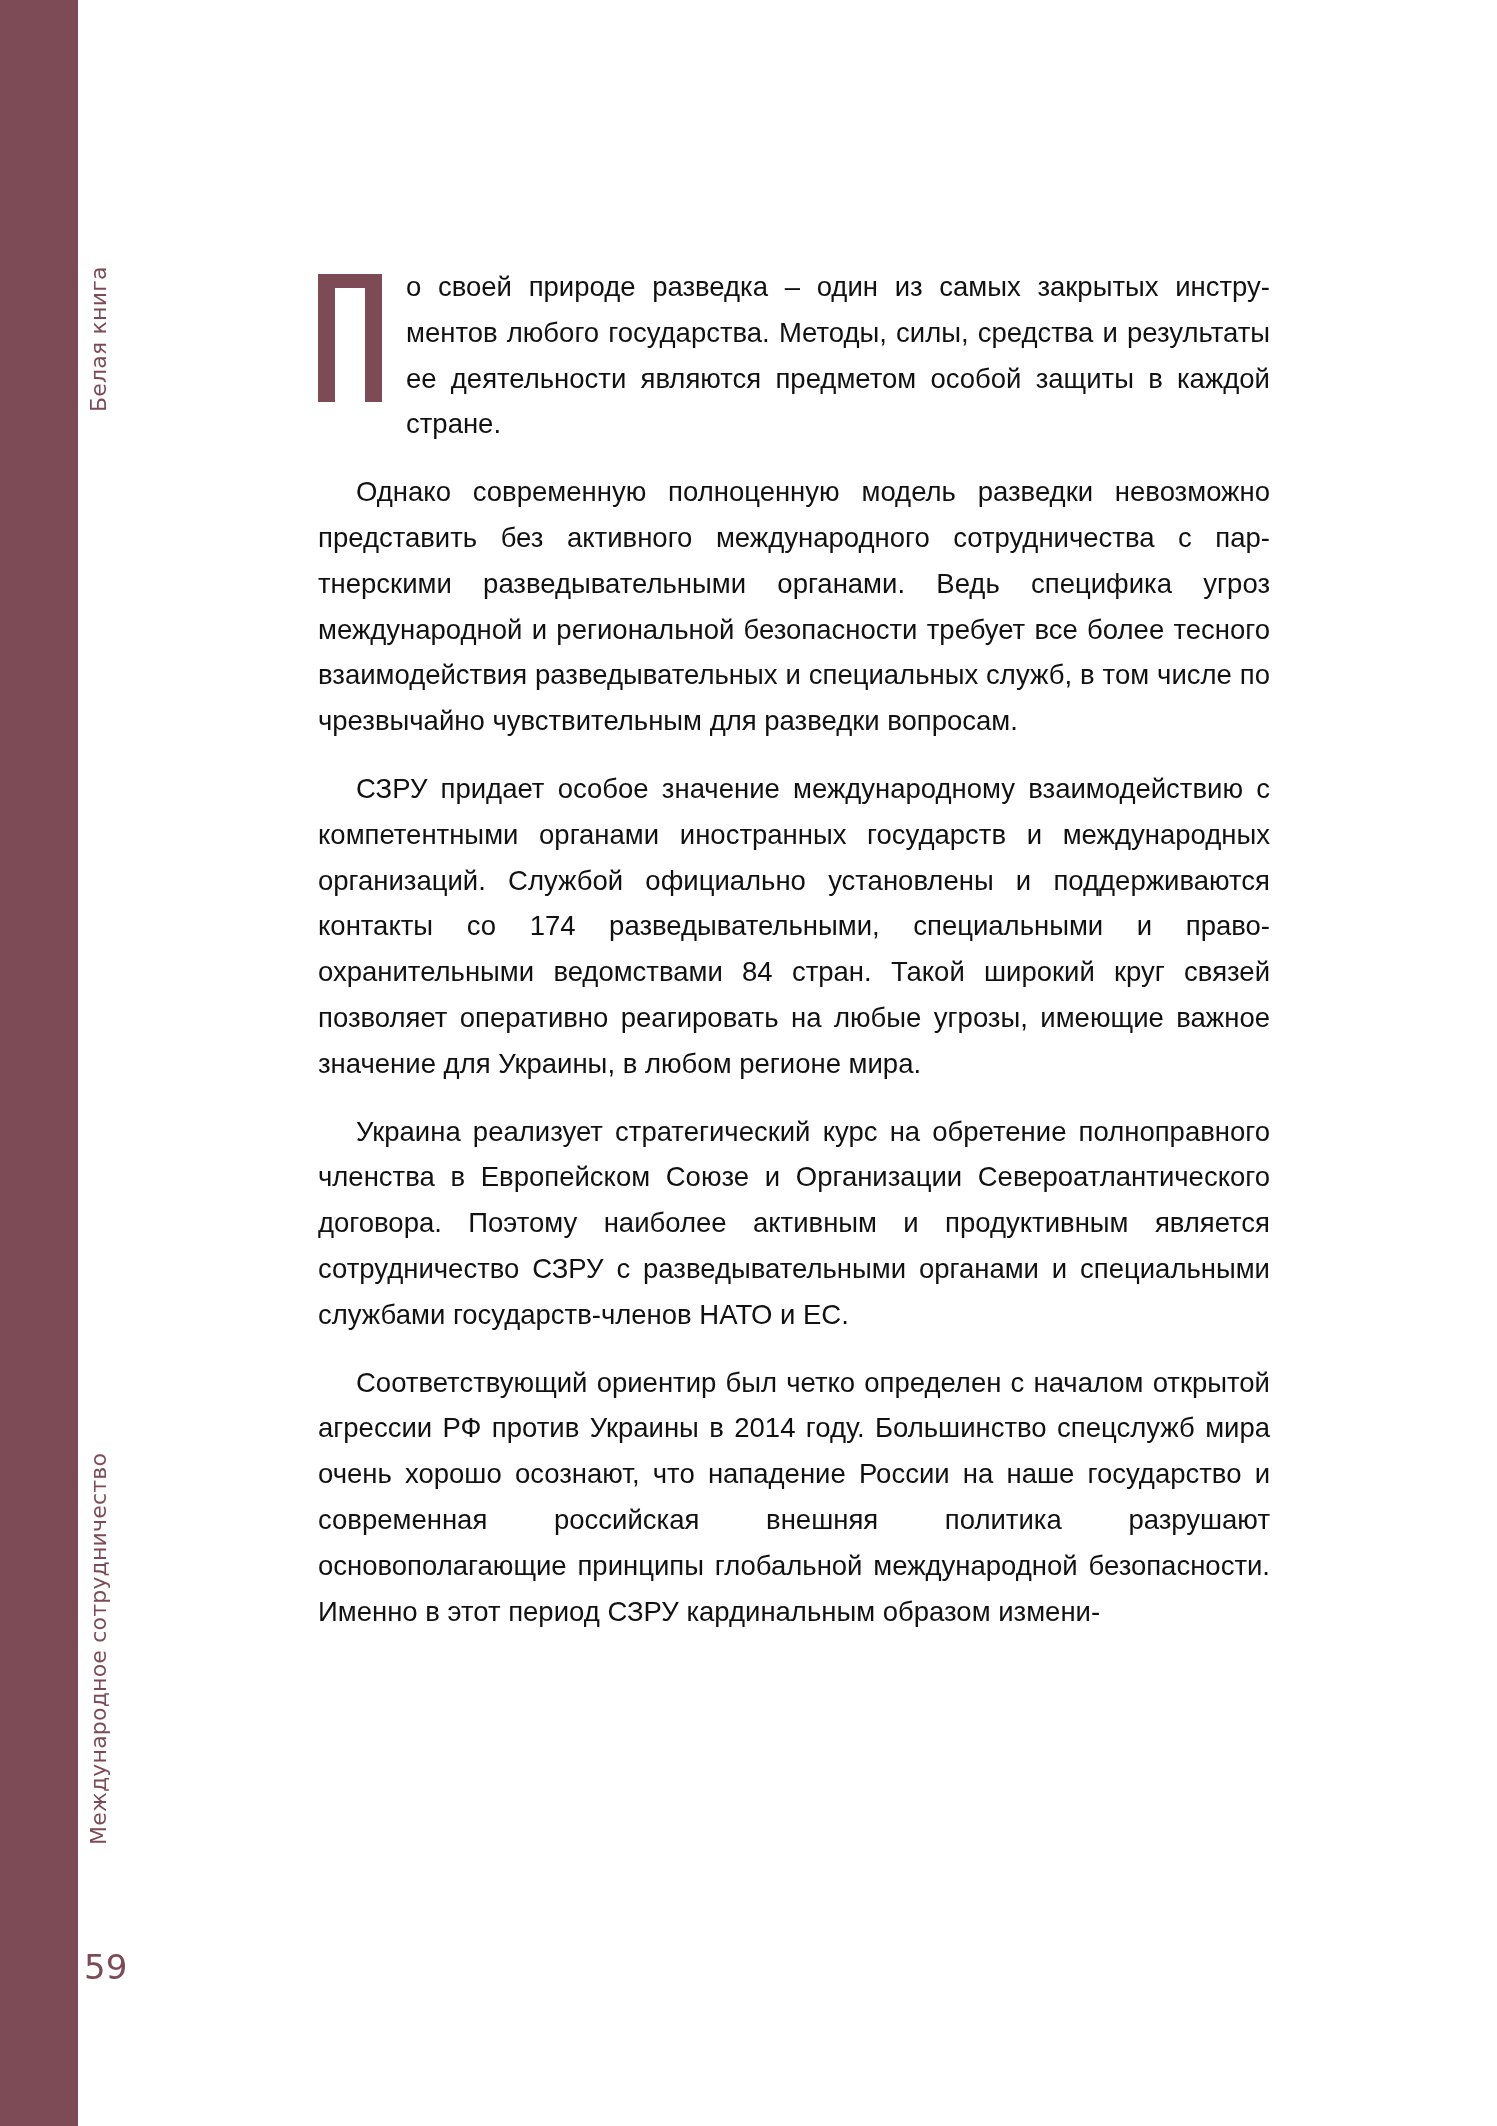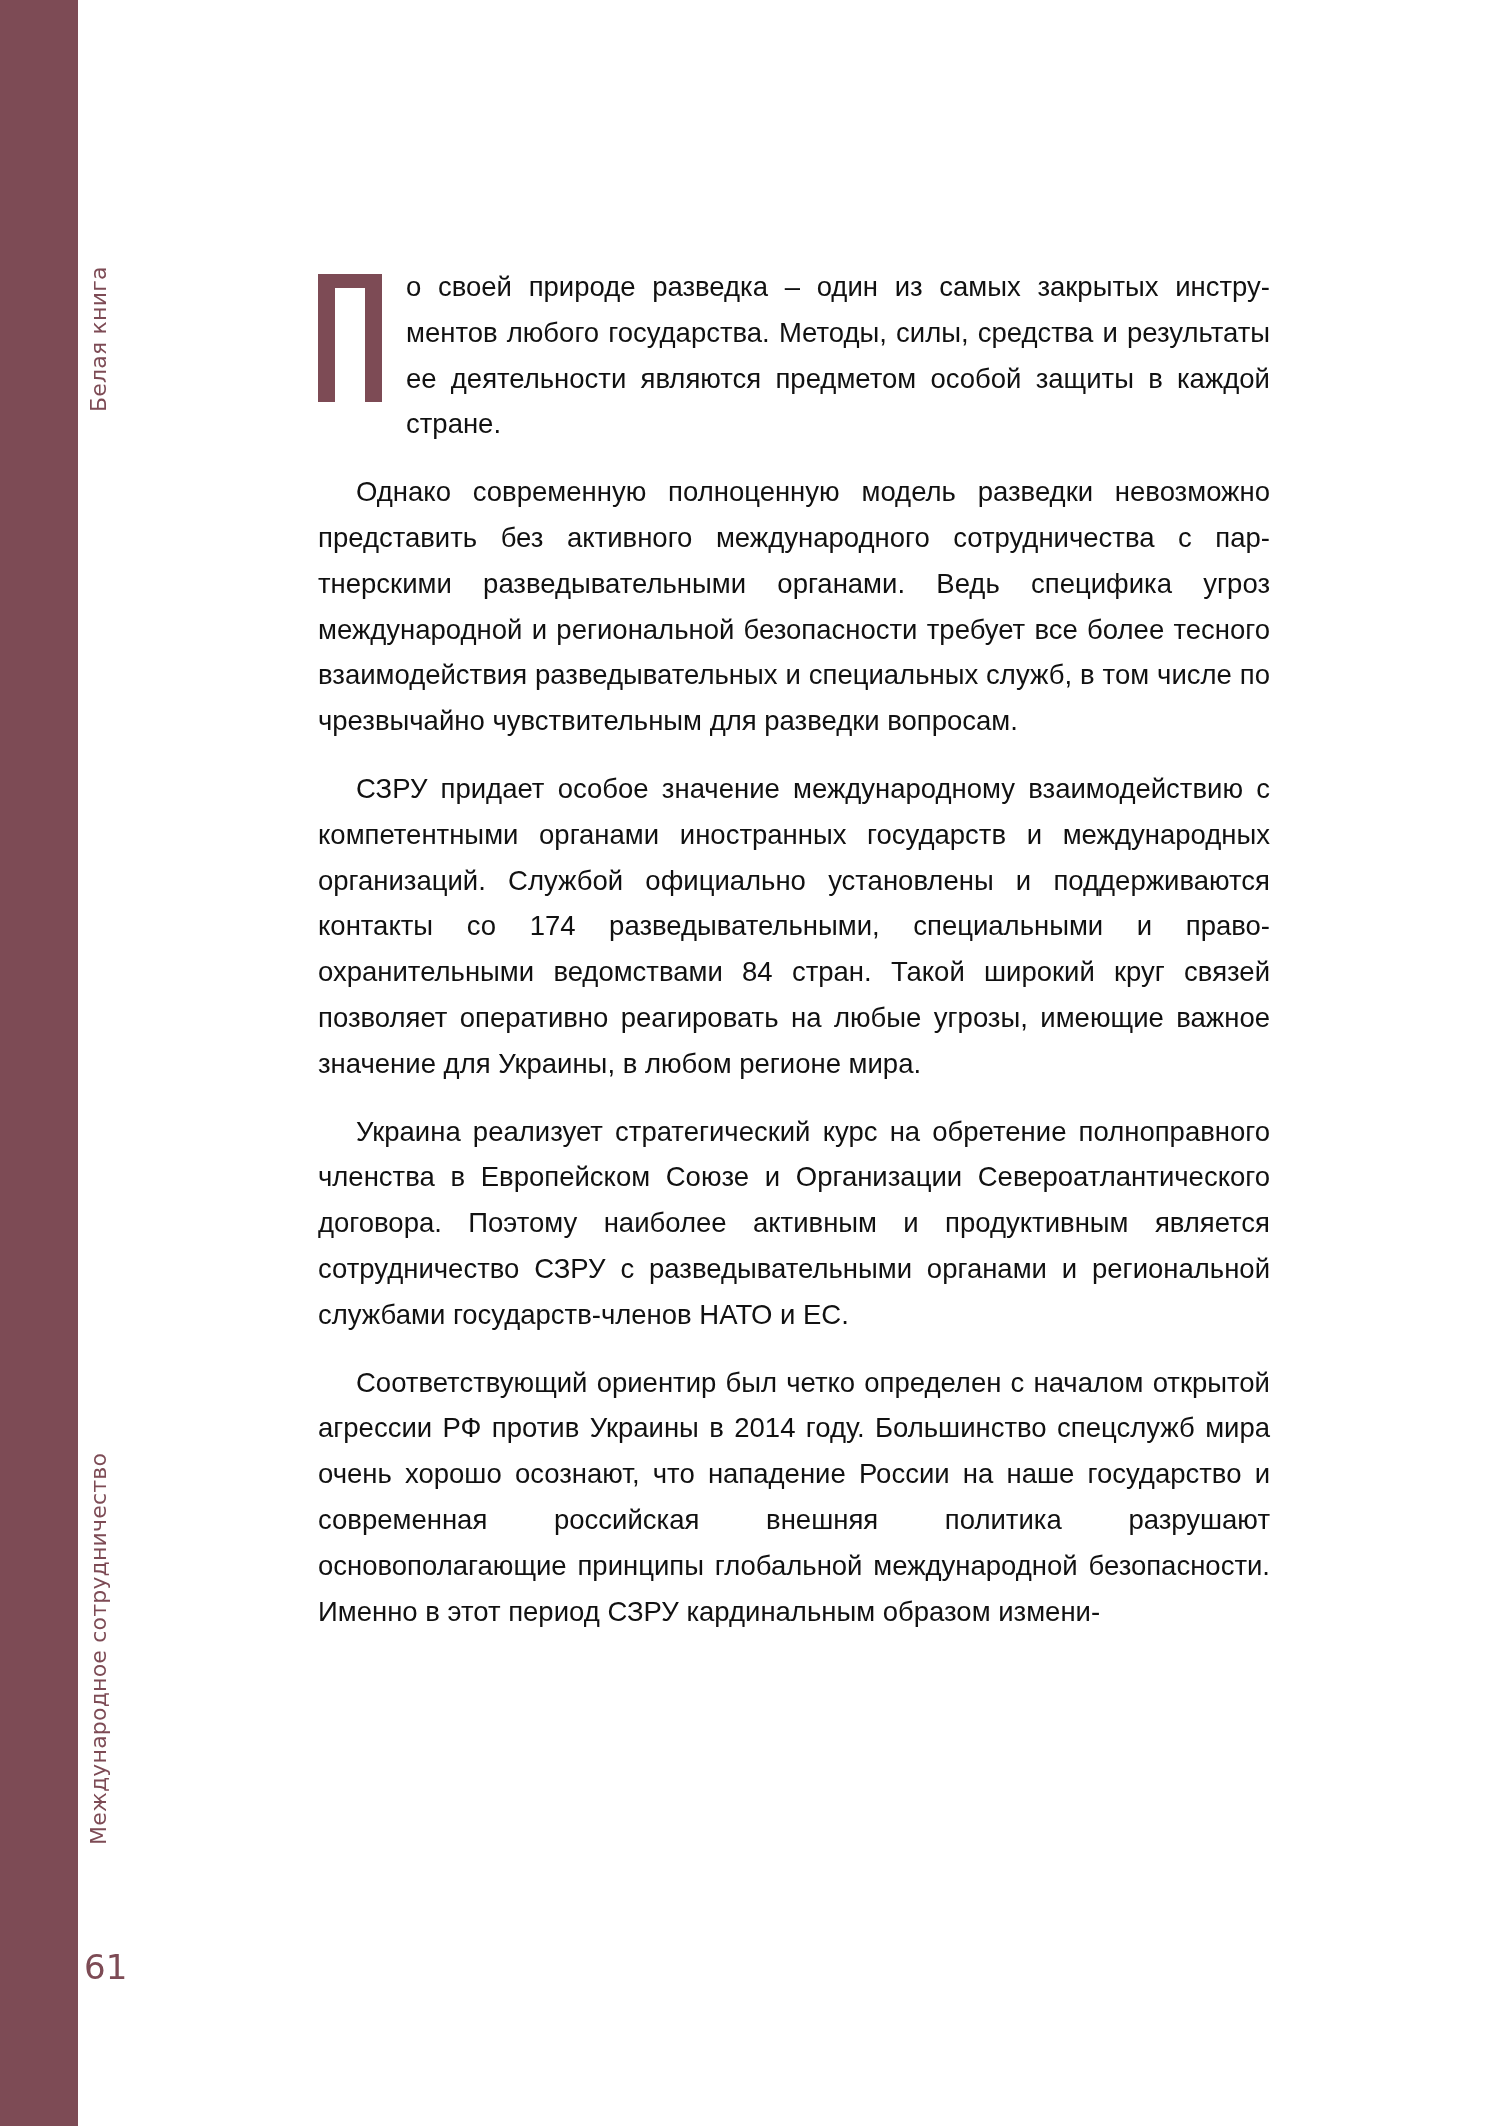--- a/index.html
+++ b/index.html
@@ -98,31 +98,31 @@
       width: 1px; height: 1px; overflow: hidden; clip: rect(0 0 0 0);
     }
   </style>
 </head>
 <body>
 
 <div class="side-band"></div>
 
 <div class="side-label top">Белая книга</div>
 <div class="side-label bottom">Международное сотрудничество</div>
-<div class="page-number">61</div>
+<div class="page-number">59</div>
 
 <div class="content">
   <p class="first">
     <span class="drop-cap-box">
       <span class="drop-cap">
         <span class="bar-top"></span>
         <span class="bar-left"></span>
         <span class="bar-right"></span>
       </span>
       <span class="drop-cap-letter">П</span>
     </span>
     <span>о своей природе разведка – один из самых закрытых инстру­ментов любого государства. Методы, силы, средства и резуль­таты ее деятельности являются предметом особой защиты в каждой стране.</span>
   </p>
   <p>Однако современную полноценную модель разведки невозможно представить без активного международного сотрудничества с пар­тнерскими разведывательными органами. Ведь специфика угроз международной и региональной безопасности требует все более тес­ного взаимодействия разведывательных и специальных служб, в том числе по чрезвычайно чувствительным для разведки вопросам.</p>
   <p>СЗРУ придает особое значение международному взаимодействию с компетентными органами иностранных государств и международ­ных организаций. Службой официально установлены и поддержива­ются контакты со 174 разведывательными, специальными и право­охранительными ведомствами 84 стран. Такой широкий круг связей позволяет оперативно реагировать на любые угрозы, имеющие важ­ное значение для Украины, в любом регионе мира.</p>
-  <p>Украина реализует стратегический курс на обретение полноправ­ного членства в Европейском Союзе и Организации Североатлан­тического договора. Поэтому наиболее активным и продуктивным является сотрудничество СЗРУ с разведывательными органами и региональной службами государств-членов НАТО и ЕС.</p>
+  <p>Украина реализует стратегический курс на обретение полноправ­ного членства в Европейском Союзе и Организации Североатлан­тического договора. Поэтому наиболее активным и продуктивным является сотрудничество СЗРУ с разведывательными органами и специальными службами государств-членов НАТО и ЕС.</p>
   <p>Соответствующий ориентир был четко определен с началом откры­той агрессии РФ против Украины в 2014 году. Большинство спецслужб мира очень хорошо осознают, что нападение России на наше госу­дарство и современная российская внешняя политика разрушают основополагающие принципы глобальной международной безопас­ности. Именно в этот период СЗРУ кардинальным образом измени-</p>
 </div>
 
 </body></html>

